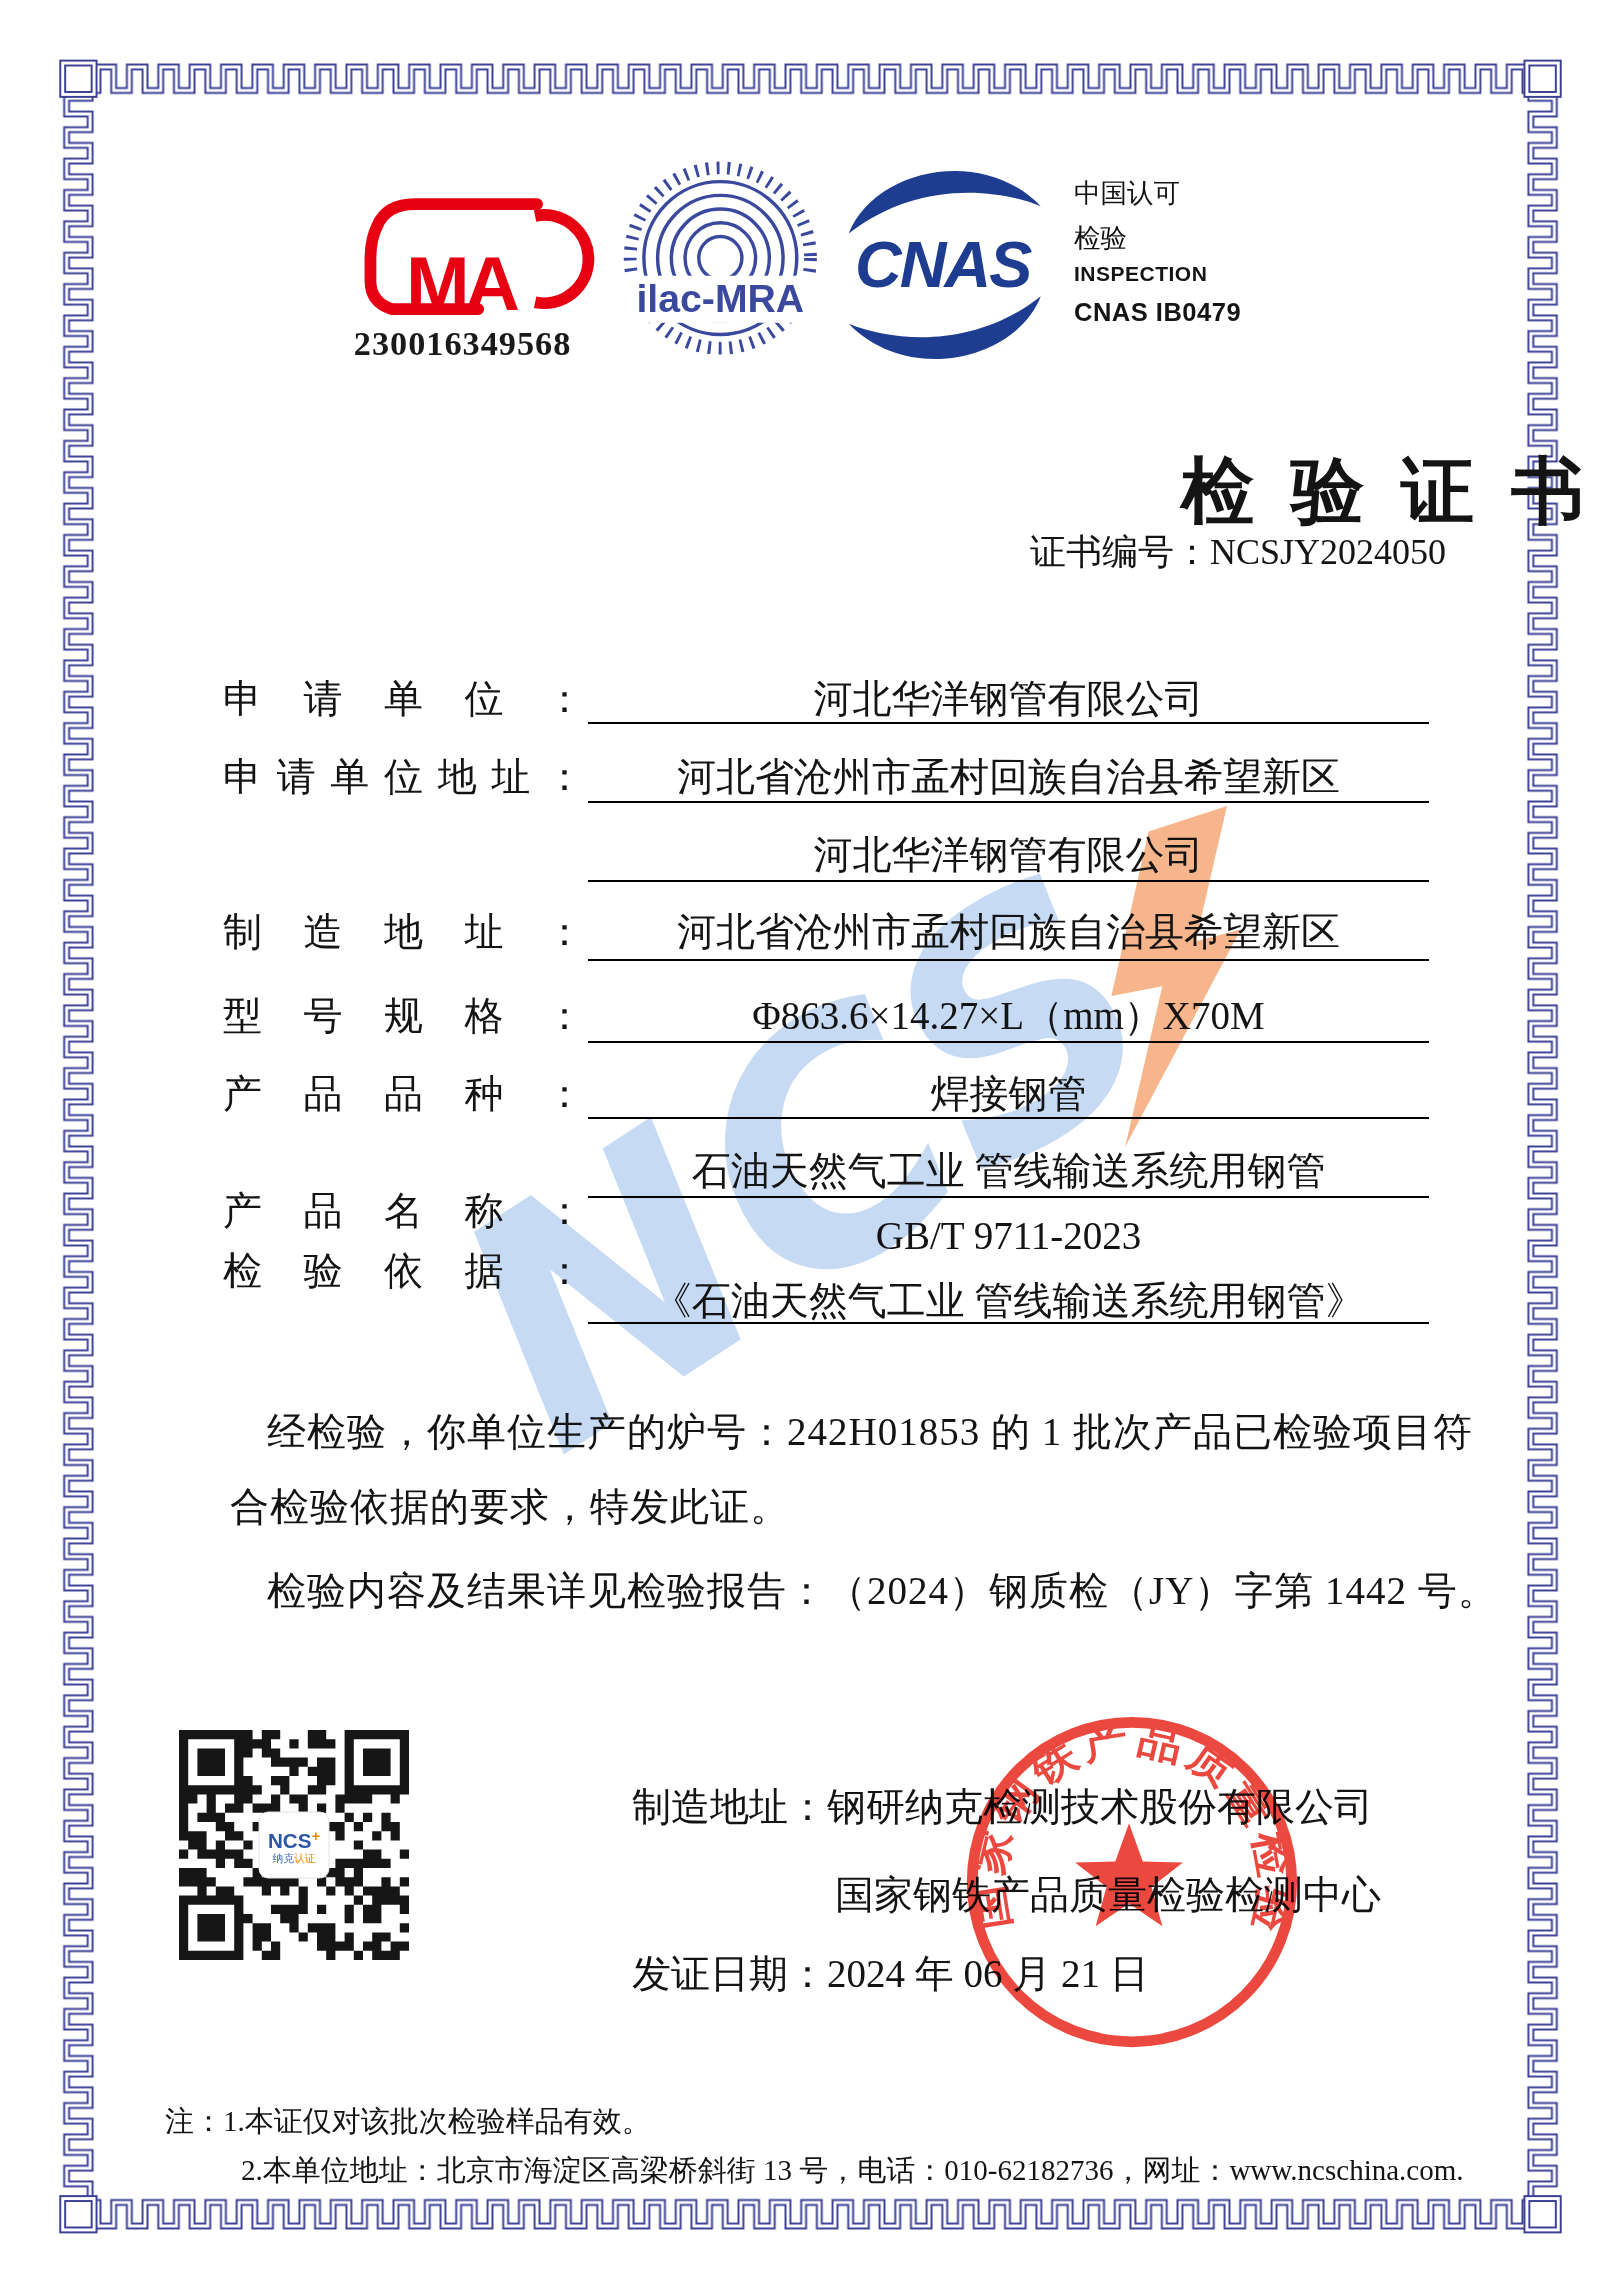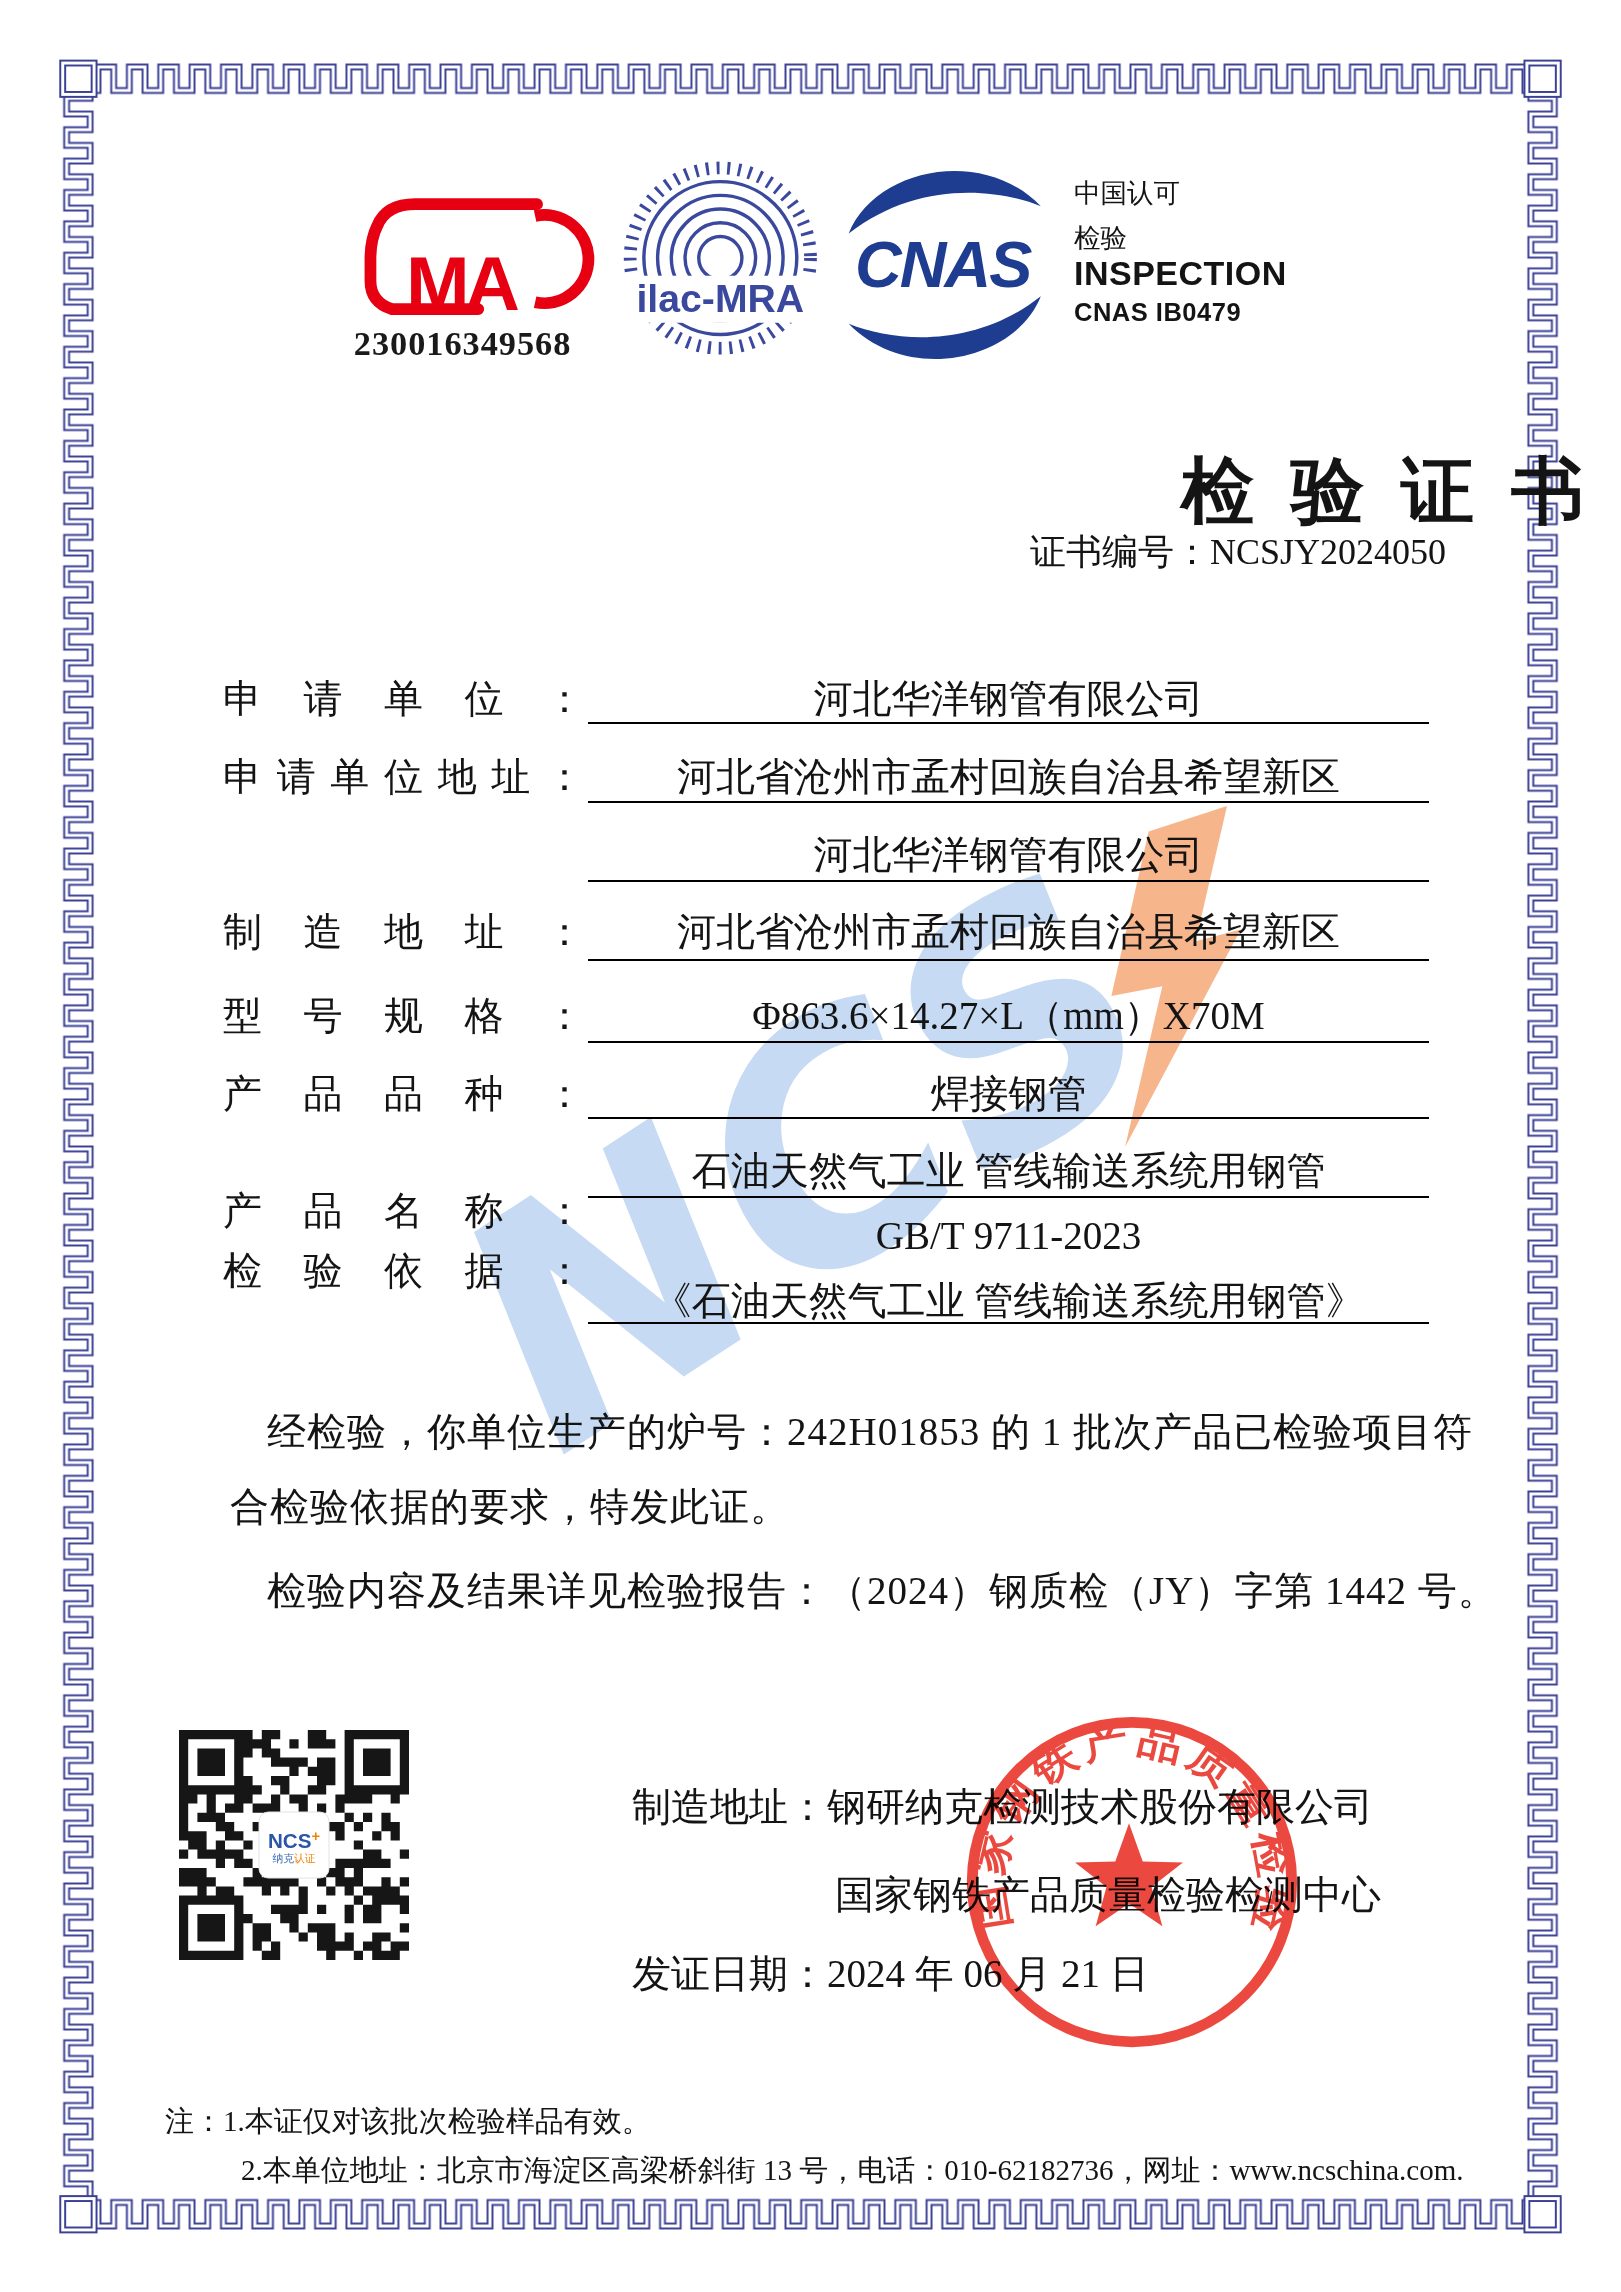--- a/index.html
+++ b/index.html
@@ -131,21 +131,21 @@
 
     <g>
       <path d="M866,238 C892,172 1002,148 1062,210 C1012,190 932,186 866,238 Z" fill="#1e3d91"></path>
       <path d="M1062,302 C1036,368 926,392 866,330 C916,350 996,354 1062,302 Z" fill="#1e3d91"></path>
       <text x="962" y="292" text-anchor="middle" font-family="Liberation Sans,DejaVu Sans,sans-serif" font-size="66" font-weight="bold" font-style="italic" letter-spacing="-2" fill="#1e3d91">CNAS</text>
     </g>
   </svg>
 
   <div class="accred-line" style="top:177px;font-size:26.5px;font-family:'Liberation Serif','DejaVu Serif',serif;">中国认可</div>
   <div class="accred-line" style="top:222px;font-size:26.5px;font-family:'Liberation Serif','DejaVu Serif',serif;">检验</div>
-  <div class="accred-line accred-en" style="top:257px;font-size:34px;">INSPECTION</div>
+  <div class="accred-line accred-en" style="top:257px;font-size:21px;">INSPECTION</div>
   <div class="accred-line accred-en" style="top:296px;font-size:25.5px;">CNAS IB0479</div>
 
   <div class="title">检验证书</div>
   <div class="certno">
     <span>证书编号：</span><span>NCSJY2024050</span>
   </div>
 
   <div class="field-label" style="top:672px">申请单位：</div>
   <div class="field-value" style="top:672px">河北华洋钢管有限公司</div>
   <div class="field-line" style="top:722px"></div>

